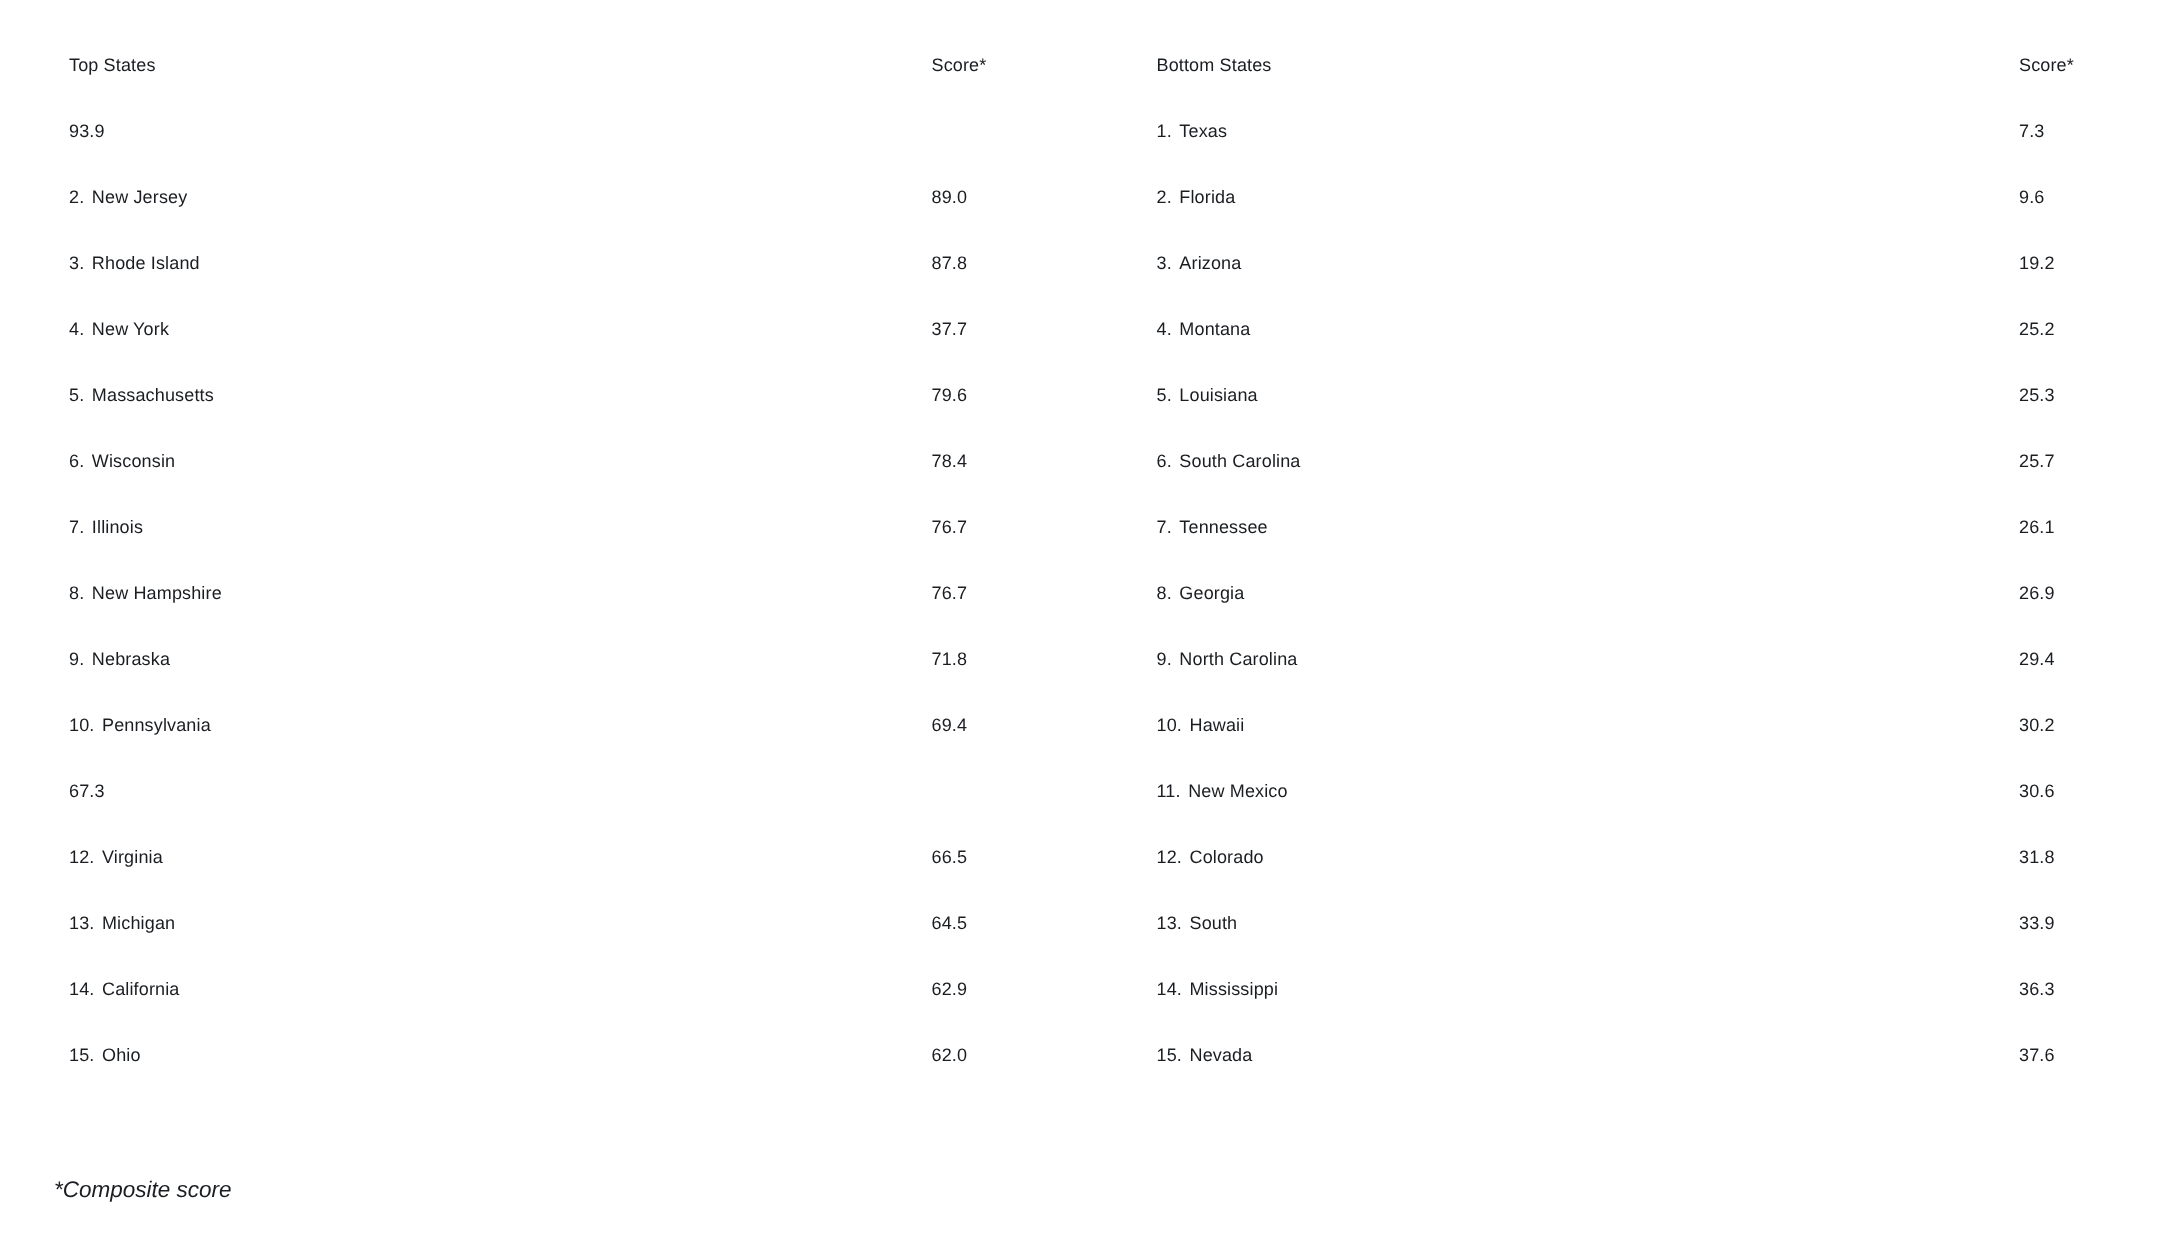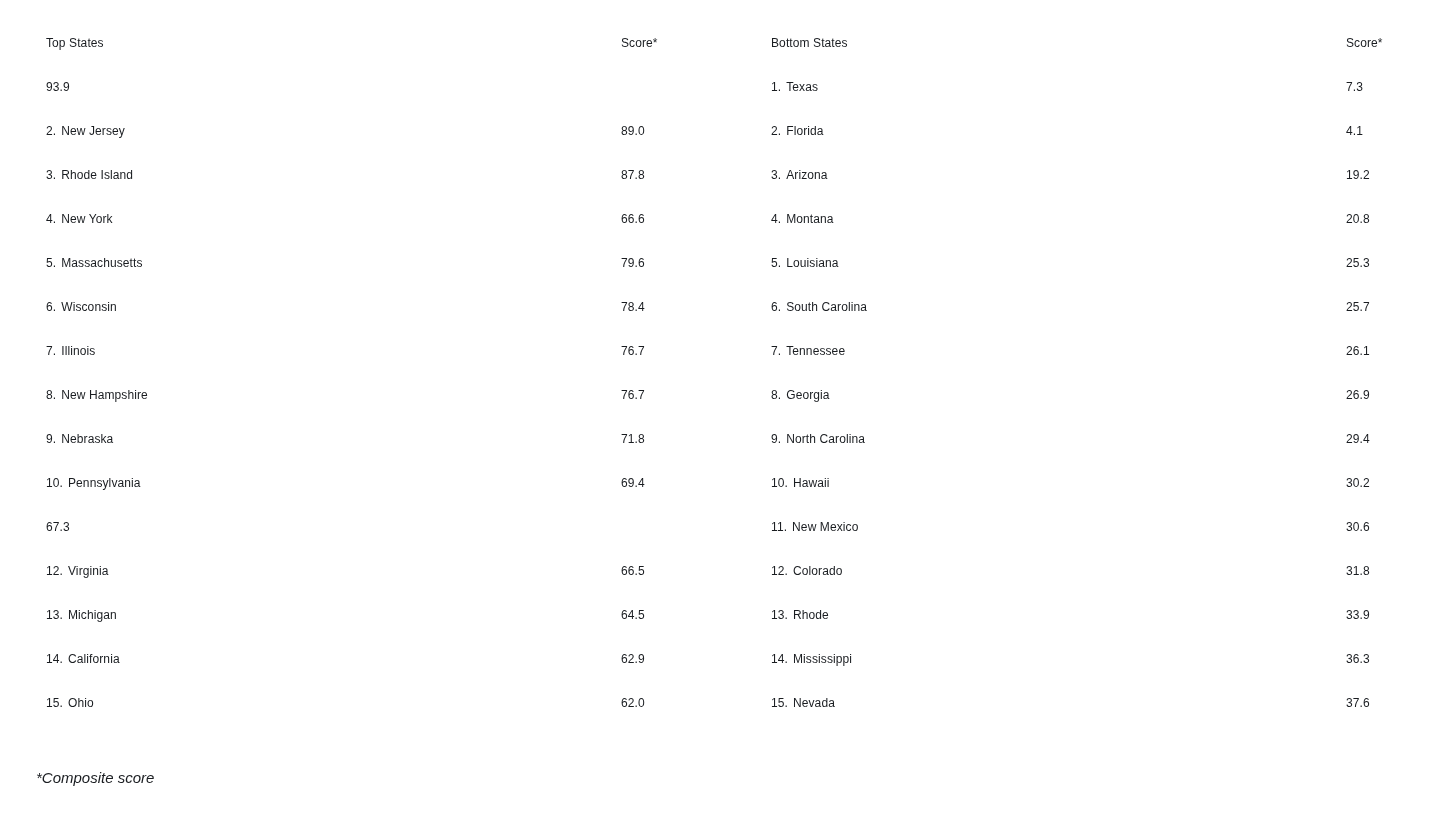--- a/index.html
+++ b/index.html
@@ -43,21 +43,21 @@
   .name-cell .state {
     margin-left: 5px;
   }
   .score-cell {
     flex: 0 0 70px;
     width: 70px;
     text-align: left;
     white-space: nowrap;
   }
   .footnote {
-    margin-top: 32px;
+    margin-top: 48px;
     margin-left: -10px;
     font-size: 15px;
     font-style: italic;
     line-height: 20px;
   }
 </style>
 </head>
 <body>
 
 <div class="page">
@@ -85,21 +85,21 @@
             <div class="name-cell">
               <span>3.</span><span class="state">Rhode Island</span>
             </div>
             <div class="score-cell">87.8</div>
           </div>
 
           <div class="row">
             <div class="name-cell">
               <span>4.</span><span class="state">New York</span>
             </div>
-            <div class="score-cell">66.6</div>
+            <div class="score-cell">37.7</div>
           </div>
 
           <div class="row">
             <div class="name-cell">
               <span>5.</span><span class="state">Massachusetts</span>
             </div>
             <div class="score-cell">79.6</div>
           </div>
 
           <div class="row">
@@ -182,35 +182,35 @@
             <div class="name-cell">
               <span>1.</span><span class="state">Texas</span>
             </div>
             <div class="score-cell">7.3</div>
           </div>
 
           <div class="row">
             <div class="name-cell">
               <span>2.</span><span class="state">Florida</span>
             </div>
-            <div class="score-cell">4.1</div>
+            <div class="score-cell">9.6</div>
           </div>
 
           <div class="row">
             <div class="name-cell">
               <span>3.</span><span class="state">Arizona</span>
             </div>
             <div class="score-cell">19.2</div>
           </div>
 
           <div class="row">
             <div class="name-cell">
               <span>4.</span><span class="state">Montana</span>
             </div>
-            <div class="score-cell">20.8</div>
+            <div class="score-cell">25.2</div>
           </div>
 
           <div class="row">
             <div class="name-cell">
               <span>5.</span><span class="state">Louisiana</span>
             </div>
             <div class="score-cell">25.3</div>
           </div>
 
           <div class="row">
@@ -257,21 +257,21 @@
 
           <div class="row">
             <div class="name-cell">
               <span>12.</span><span class="state">Colorado</span>
             </div>
             <div class="score-cell">31.8</div>
           </div>
 
           <div class="row">
             <div class="name-cell">
-              <span>13.</span><span class="state">Rhode</span>
+              <span>13.</span><span class="state">South</span>
             </div>
             <div class="score-cell">33.9</div>
           </div>
 
           <div class="row">
             <div class="name-cell">
               <span>14.</span><span class="state">Mississippi</span>
             </div>
             <div class="score-cell">36.3</div>
           </div>

